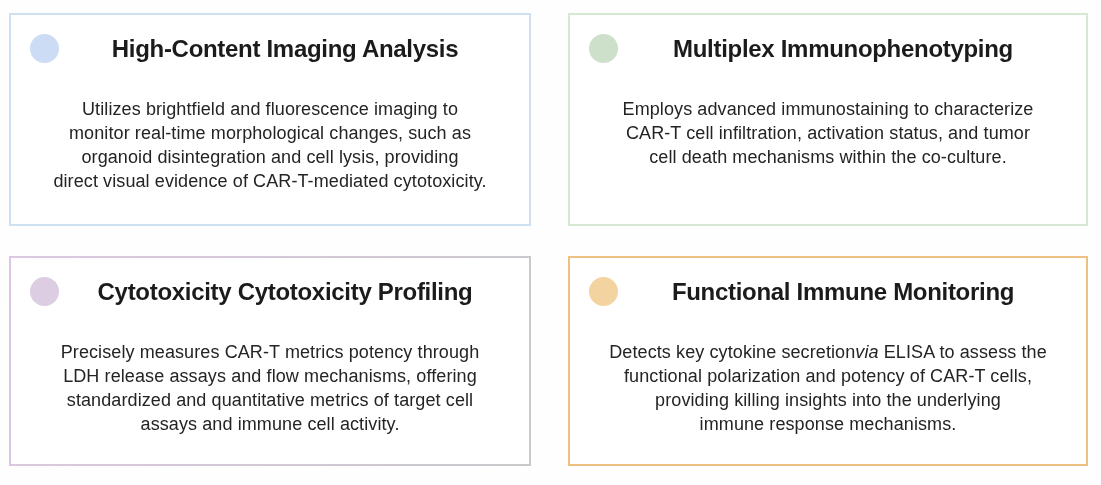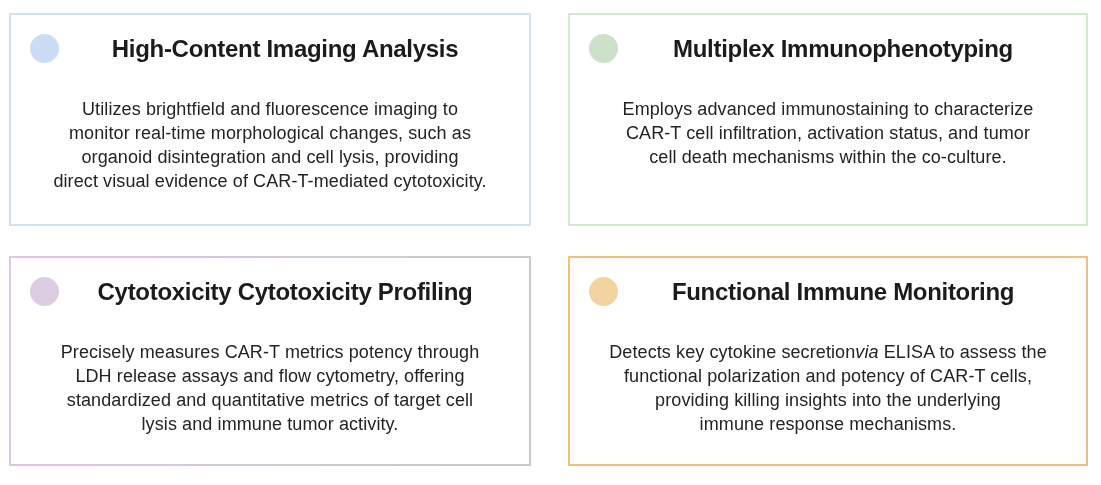--- a/index.html
+++ b/index.html
@@ -98,23 +98,23 @@
       </div>
   </div>
 
   <div class="card" style="border-color: transparent; border-image: linear-gradient(110deg, rgb(221, 199, 226), rgb(201, 201, 203)) 1 / 1 / 0 stretch;">
     <div class="card-header">
       <span class="dot" style="background: rgb(220, 205, 227);"></span>
       <span class="card-title">Cytotoxicity Cytotoxicity Profiling</span>
     </div>
     <div class="card-body">
         <span class="line"><span>Precisely measures CAR-T metrics potency through</span></span>
-        <span class="line"><span>LDH release assays and flow cytometry, offering</span></span>
+        <span class="line"><span>LDH release assays and flow mechanisms, offering</span></span>
         <span class="line"><span>standardized and quantitative metrics of target cell</span></span>
-        <span class="line"><span>lysis and immune tumor activity.</span></span>
+        <span class="line"><span>assays and immune cell activity.</span></span>
       </div>
   </div>
 
   <div class="card" style="border-color: rgb(238, 193, 131);">
     <div class="card-header">
       <span class="dot" style="background: rgb(243, 212, 160);"></span>
       <span class="card-title">Functional Immune Monitoring</span>
     </div>
     <div class="card-body">
         <span class="line"><span>Detects key cytokine secretion</span><em>via</em><span> ELISA to assess the</span></span>

